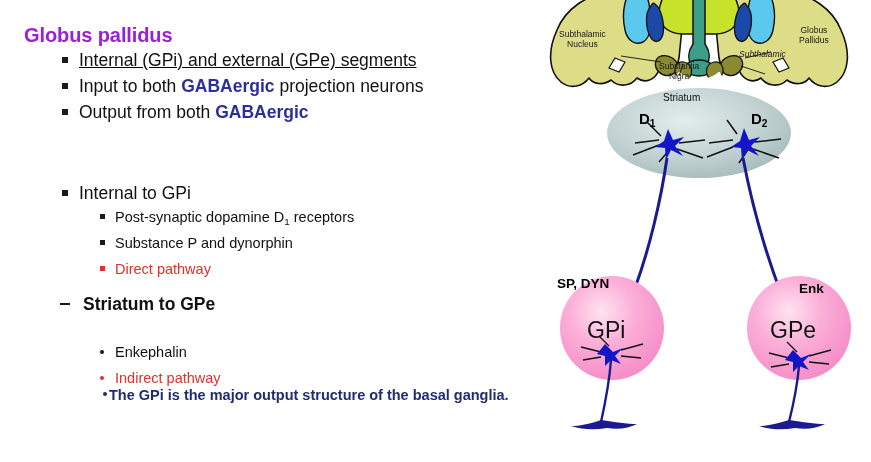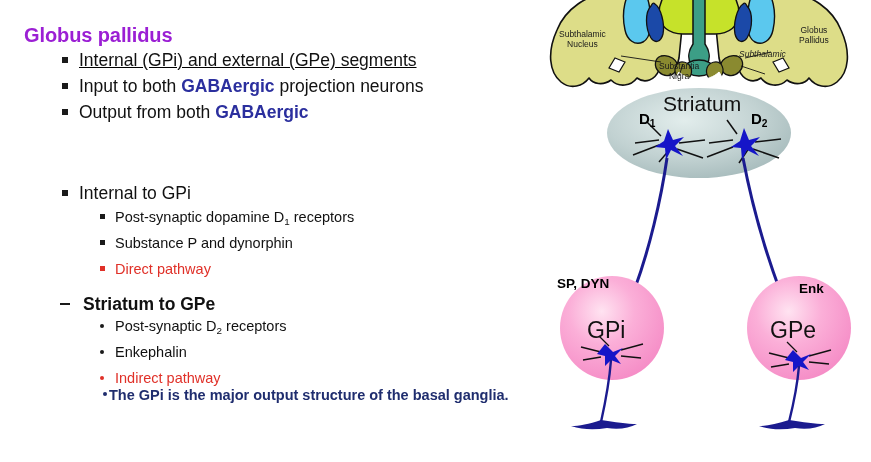--- a/index.html
+++ b/index.html
@@ -133,21 +133,21 @@
   #diagram svg { display: block; }
 
   .dg-label {
     position: absolute;
     font-weight: bold;
     color: #000000;
     white-space: nowrap;
   }
   #lbl-striatum {
     left: 136px; top: 92px;
-    font-size: 21px;
+    font-size: 10px;
     font-weight: normal;
     color: #111;
   }
   #lbl-d1 { left: 112px; top: 110px; font-size: 15px; }
   #lbl-d2 { left: 224px; top: 110px; font-size: 15px; }
   #lbl-spdyn { left: 30px; top: 276px; font-size: 13.5px; }
   #lbl-enk { left: 272px; top: 281px; font-size: 13.5px; }
   #lbl-gpi {
     left: 60px; top: 317px;
     font-size: 23px; font-weight: normal; color: #111;
@@ -210,24 +210,20 @@
     <div class="b-row" style="left:100px; top:261px;">
       <span class="bullet sq2 red"></span>
       <span class="t-lvl2 t-red">Direct pathway</span>
     </div>
 
     <div class="b-row" style="left:60px; top:294px;font-weight:bold;">
       <span class="bullet dash"></span>
       <span class="t-lvl1">Striatum to GPe</span>
     </div>
 
-    <div class="b-row" style="left:100px; top:318px;">
-      <span class="bullet dot"></span>
-      <span class="t-lvl2"><span>Post-synaptic D</span><sub>2</sub><span> receptors</span></span>
-    </div>
 
     <div class="b-row" style="left:100px; top:344px;">
       <span class="bullet dot"></span>
       <span class="t-lvl2">Enkephalin</span>
     </div>
 
     <div class="b-row" style="left:100px; top:370px;">
       <span class="bullet dot red"></span>
       <span class="t-lvl2 t-red">Indirect pathway</span>
     </div>

